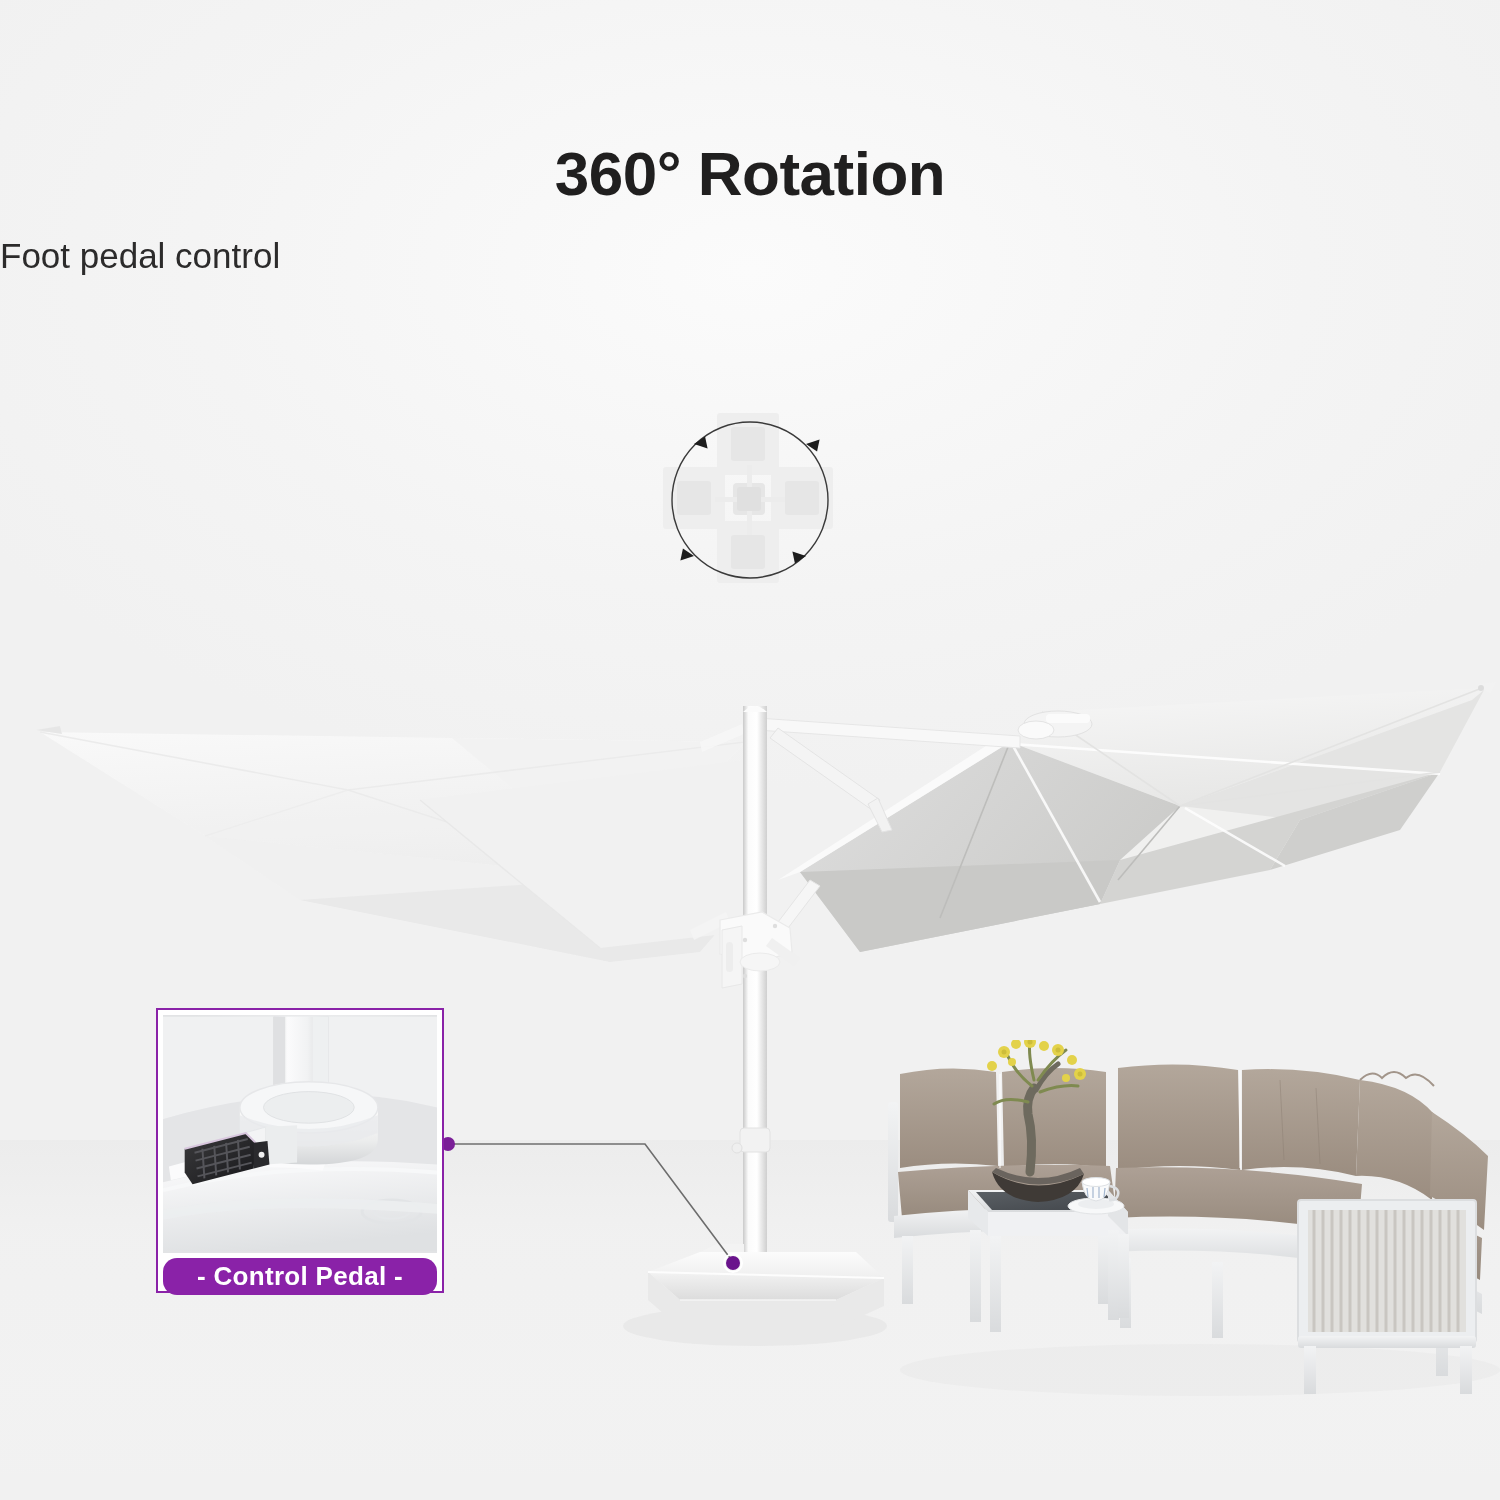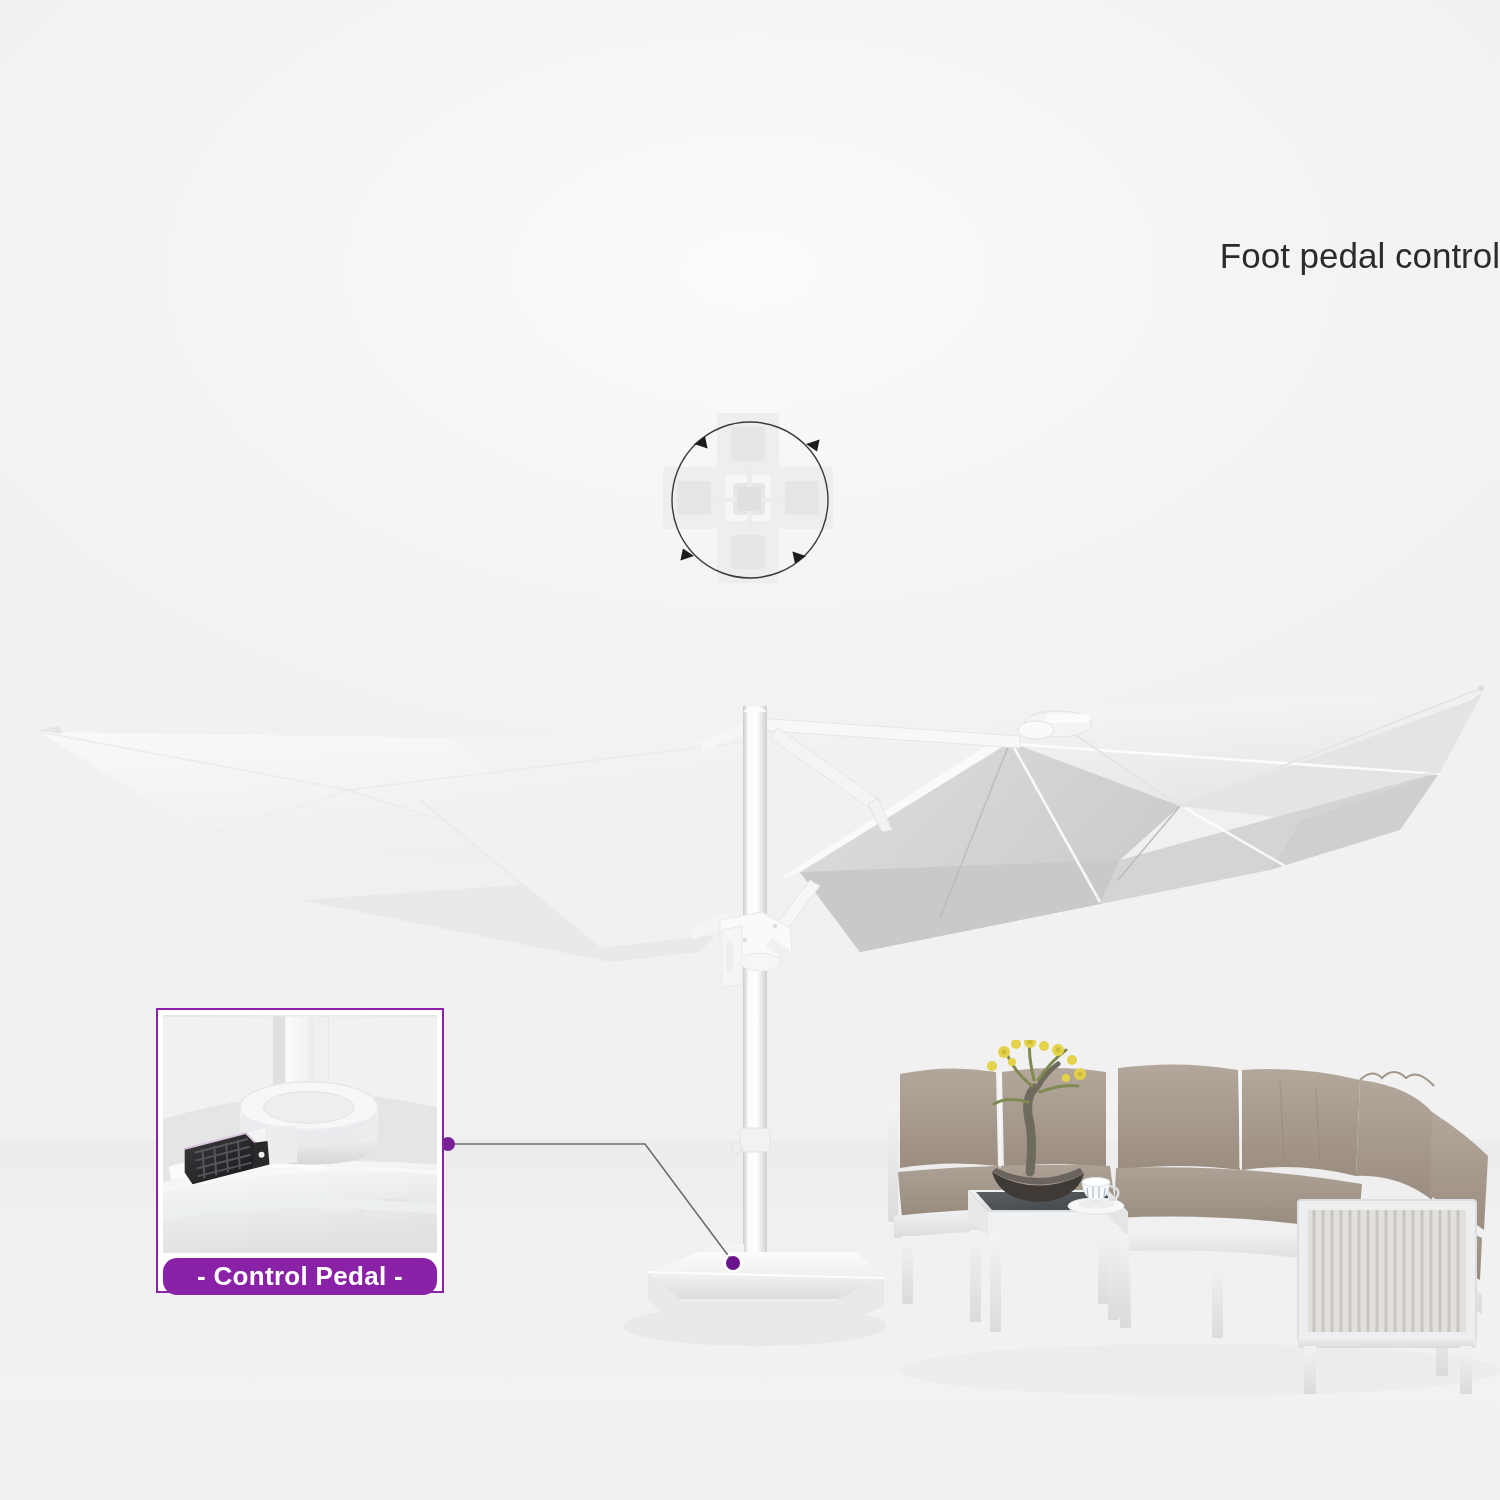--- a/index.html
+++ b/index.html
@@ -22,21 +22,21 @@
     background:linear-gradient(180deg,rgba(232,232,232,.55) 0%,rgba(240,240,240,.35) 26%,rgba(246,246,246,.15) 70%,rgba(250,250,250,0) 100%);
     pointer-events:none;
   }
 
   
   .headline{
     position:absolute;left:0;right:0;top:143px;text-align:center;
     font-size:62px;font-weight:bold;color:#201f1f;letter-spacing:-0.5px;line-height:1;
   }
   .subhead{
-    position:absolute;left:0;right:0;top:238px;text-align:right;
+    position:absolute;left:0;right:0;top:238px;text-align:left;
     font-size:35px;font-weight:400;color:#2c2b2b;line-height:1;
   }
 
   
   .rot-icon{position:absolute;left:655px;top:405px;width:190px;height:190px;}
   .rot-icon svg{display:block;width:190px;height:190px;}
 
   
   .umbrella{position:absolute;left:0;top:0;width:1500px;height:1500px;pointer-events:none;}
   .umbrella svg{display:block;width:1500px;height:1500px;}
@@ -70,20 +70,21 @@
   .leader{position:absolute;left:430px;top:1110px;width:340px;height:190px;}
   .leader svg{display:block;width:340px;height:190px;}
 </style>
 </head>
 <body>
 
 <div id="stage">
 
   <div class="ground"></div>
 
+  <div class="headline">360° Rotation</div>
   <div class="subhead">Foot pedal control</div>
 
   <div class="rot-icon">
     <svg viewBox="0 0 190 190" xmlns="http://www.w3.org/2000/svg">
 
       <g fill="#eeeeee">
         <rect x="62" y="8" width="62" height="62" rx="3"></rect>
         <rect x="8" y="62" width="62" height="62" rx="3"></rect>
         <rect x="116" y="62" width="62" height="62" rx="3"></rect>
         <rect x="62" y="116" width="62" height="62" rx="3"></rect>

